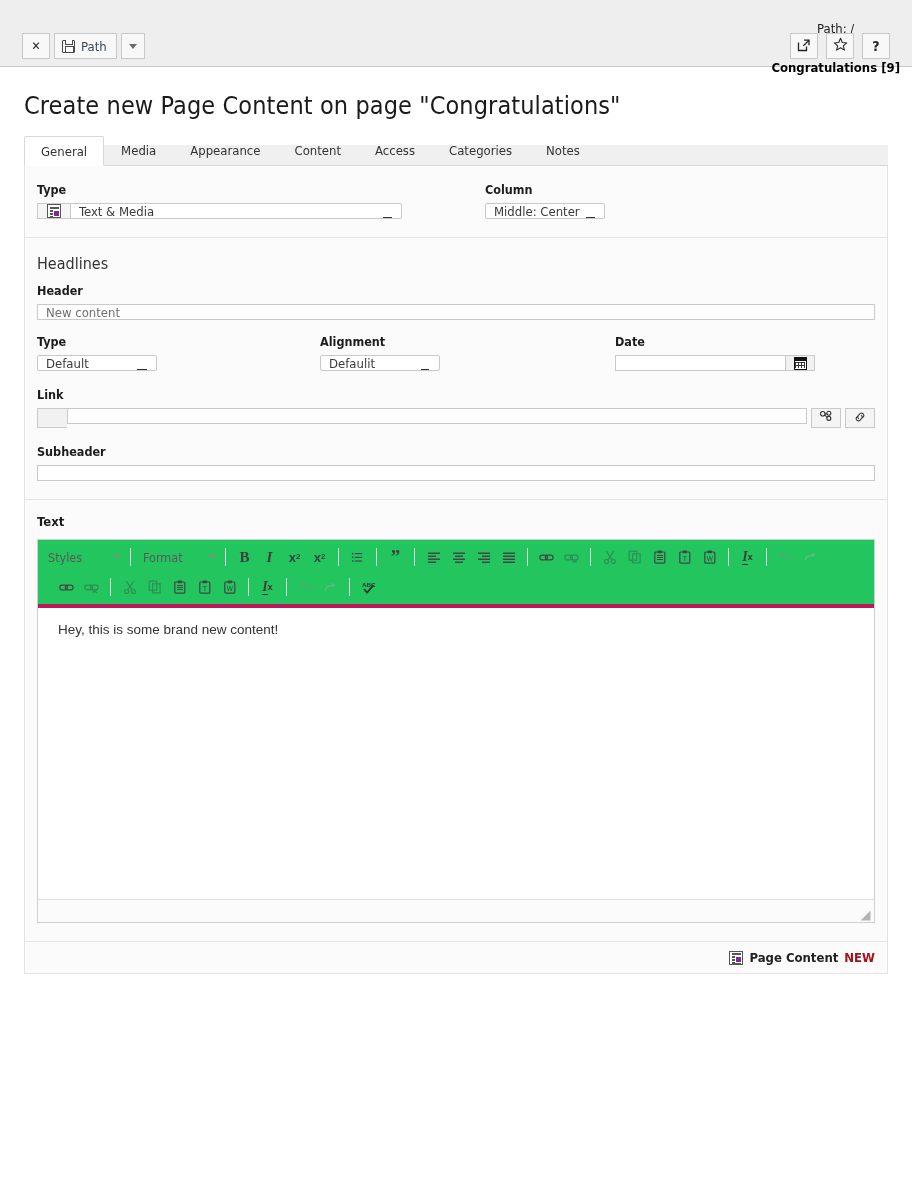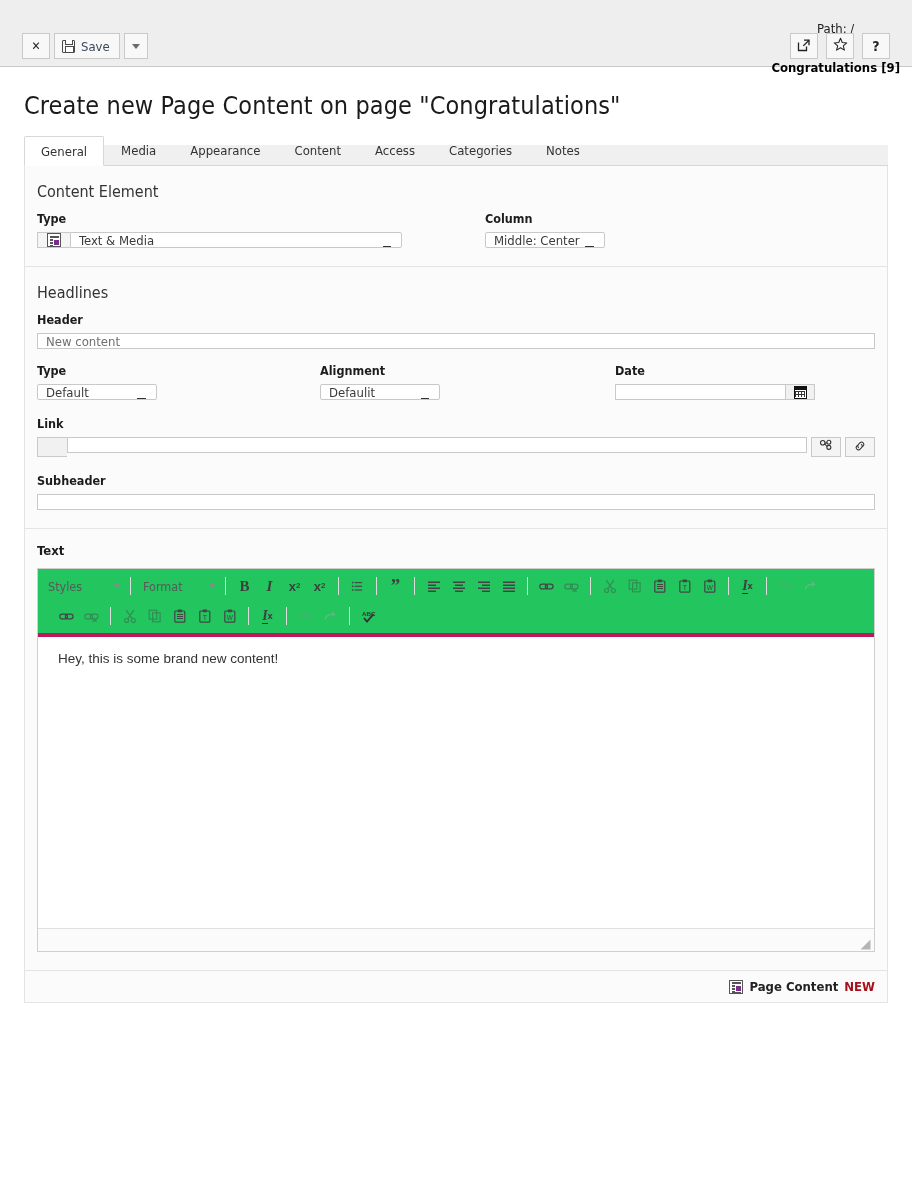--- a/index.html
+++ b/index.html
@@ -303,21 +303,21 @@
     <span class="globe-icon"></span>
     <span class="path-page">Congratulations [9]</span>
   </div>
 
   <div class="btn-group-left">
     <button class="btn btn-close">
       <span>✕</span>
     </button>
     <button class="btn btn-save">
       <span class="floppy"></span>
-      <span class="save-text">Save</span>
+      <span class="save-text">Path</span>
     </button>
     <button class="btn btn-save-caret">
       <span class="caret-down"></span>
     </button>
   </div>
 
   <div class="btn-group-right">
     <button class="btn btn-sq">
       <span>
         <svg width="14" height="14" viewBox="0 0 14 14">
@@ -348,21 +348,20 @@
   <div class="tab"><span>Appearance</span></div>
   <div class="tab"><span>Content</span></div>
   <div class="tab"><span>Access</span></div>
   <div class="tab"><span>Categories</span></div>
   <div class="tab"><span>Notes</span></div>
 </div>
 
 <div class="form-area">
 
   <div class="section first">
-    <h2 class="section-title">Content Element</h2>
     <div class="row">
       <div class="col" style="width:448px;">
         <label class="fld-label">Type</label>
         <div class="type-group">
           <div class="type-icon-box">
             <span class="ce-icon"></span>
           </div>
           <select class="sel">
             <option>Text &amp; Media</option>
           </select>

